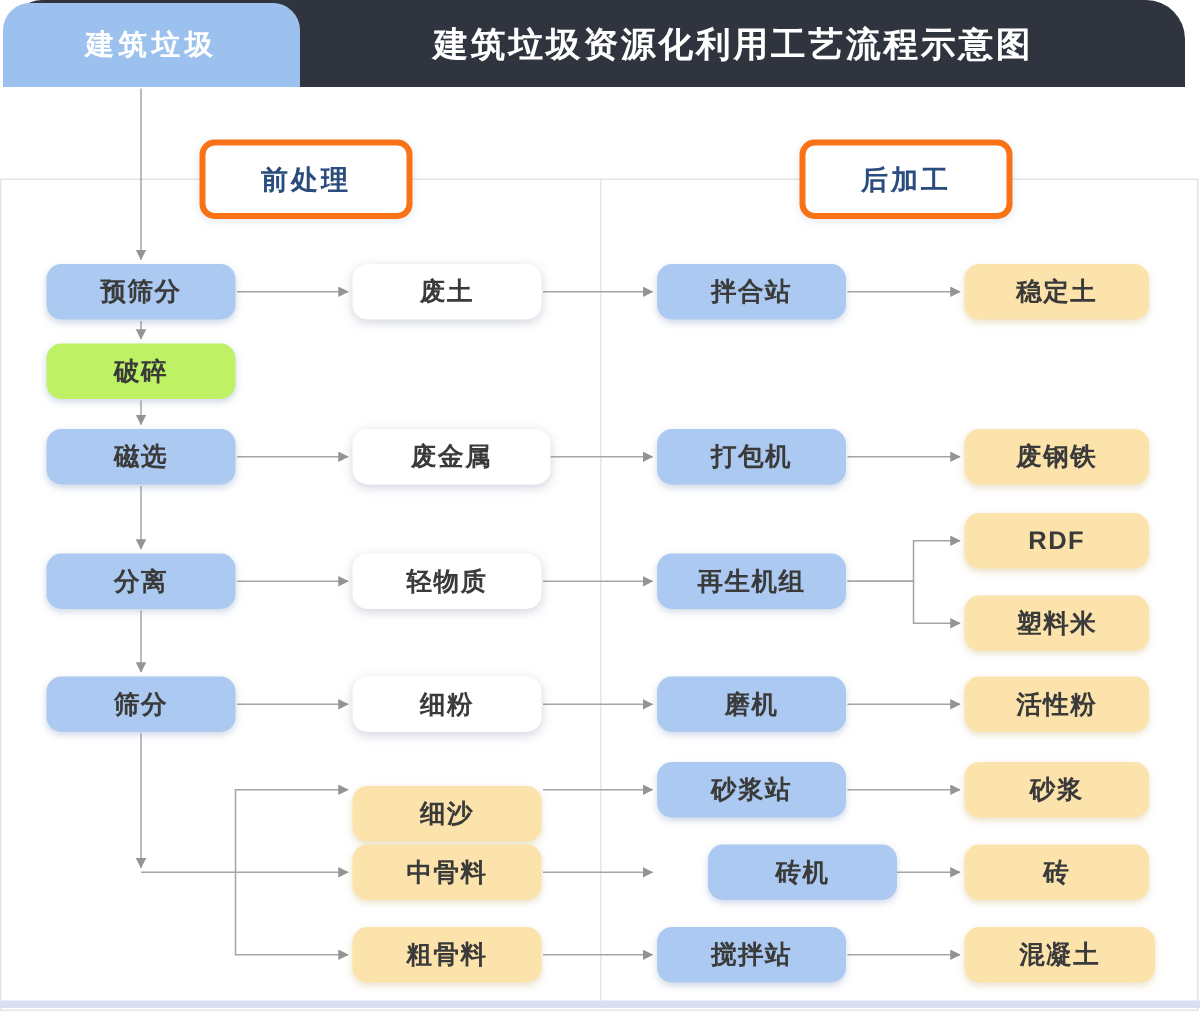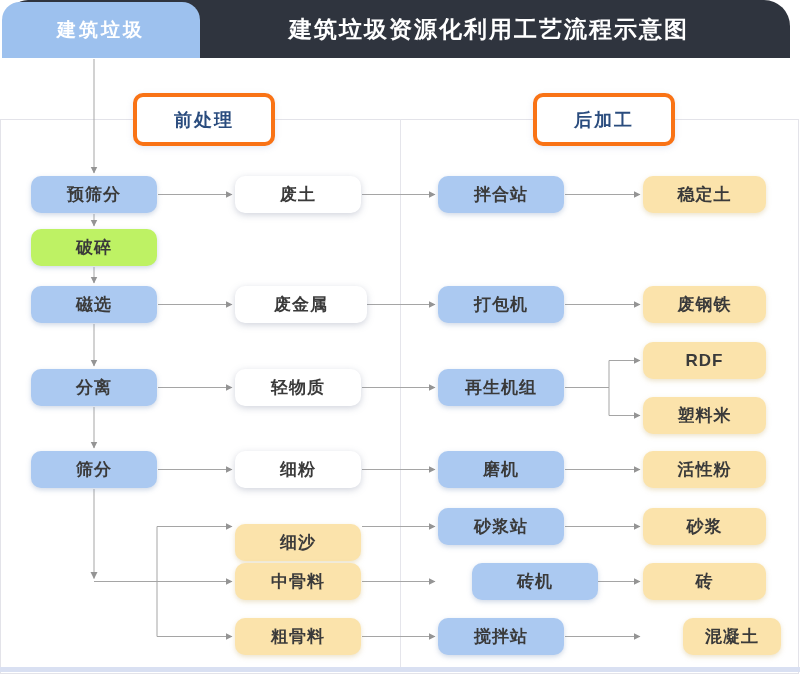--- a/index.html
+++ b/index.html
@@ -114,17 +114,17 @@
       <div class="node blue" style="left: 438px; top: 508px; width: 126px; height: 37px; background: rgb(171, 201, 241);">砂浆站</div>
       <div class="node blue" style="left: 438px; top: 563px; width: 126px; height: 37px; background: rgb(171, 201, 241); margin-left: 34px;">砖机</div>
       <div class="node blue" style="left: 438px; top: 618px; width: 126px; height: 37px; background: rgb(171, 201, 241);">搅拌站</div>
       <div class="node yellow" style="left: 643px; top: 176px; width: 123px; height: 37px; background: rgb(251, 227, 171);">稳定土</div>
       <div class="node yellow" style="left: 643px; top: 286px; width: 123px; height: 37px; background: rgb(251, 227, 171);">废钢铁</div>
       <div class="node yellow" style="left: 643px; top: 342px; width: 123px; height: 37px; background: rgb(251, 227, 171); text-align: right;">RDF</div>
       <div class="node yellow" style="left: 643px; top: 397px; width: 123px; height: 37px; background: rgb(251, 227, 171);">塑料米</div>
       <div class="node yellow" style="left: 643px; top: 451px; width: 123px; height: 37px; background: rgb(251, 227, 171);">活性粉</div>
       <div class="node yellow" style="left: 643px; top: 508px; width: 123px; height: 37px; background: rgb(251, 227, 171);">砂浆</div>
       <div class="node yellow" style="left: 643px; top: 563px; width: 123px; height: 37px; background: rgb(251, 227, 171);">砖</div>
-      <div class="node yellow" style="left: 643px; top: 618px; width: 98px; height: 37px; background: rgb(251, 227, 171); margin-left: 40px;">混凝土</div>
+      <div class="node yellow" style="left: 643px; top: 618px; width: 127px; height: 37px; background: rgb(251, 227, 171);">混凝土</div>
     </div>
 
   <div class="bottom-strip"></div>
 </div>
 
 </body></html>

